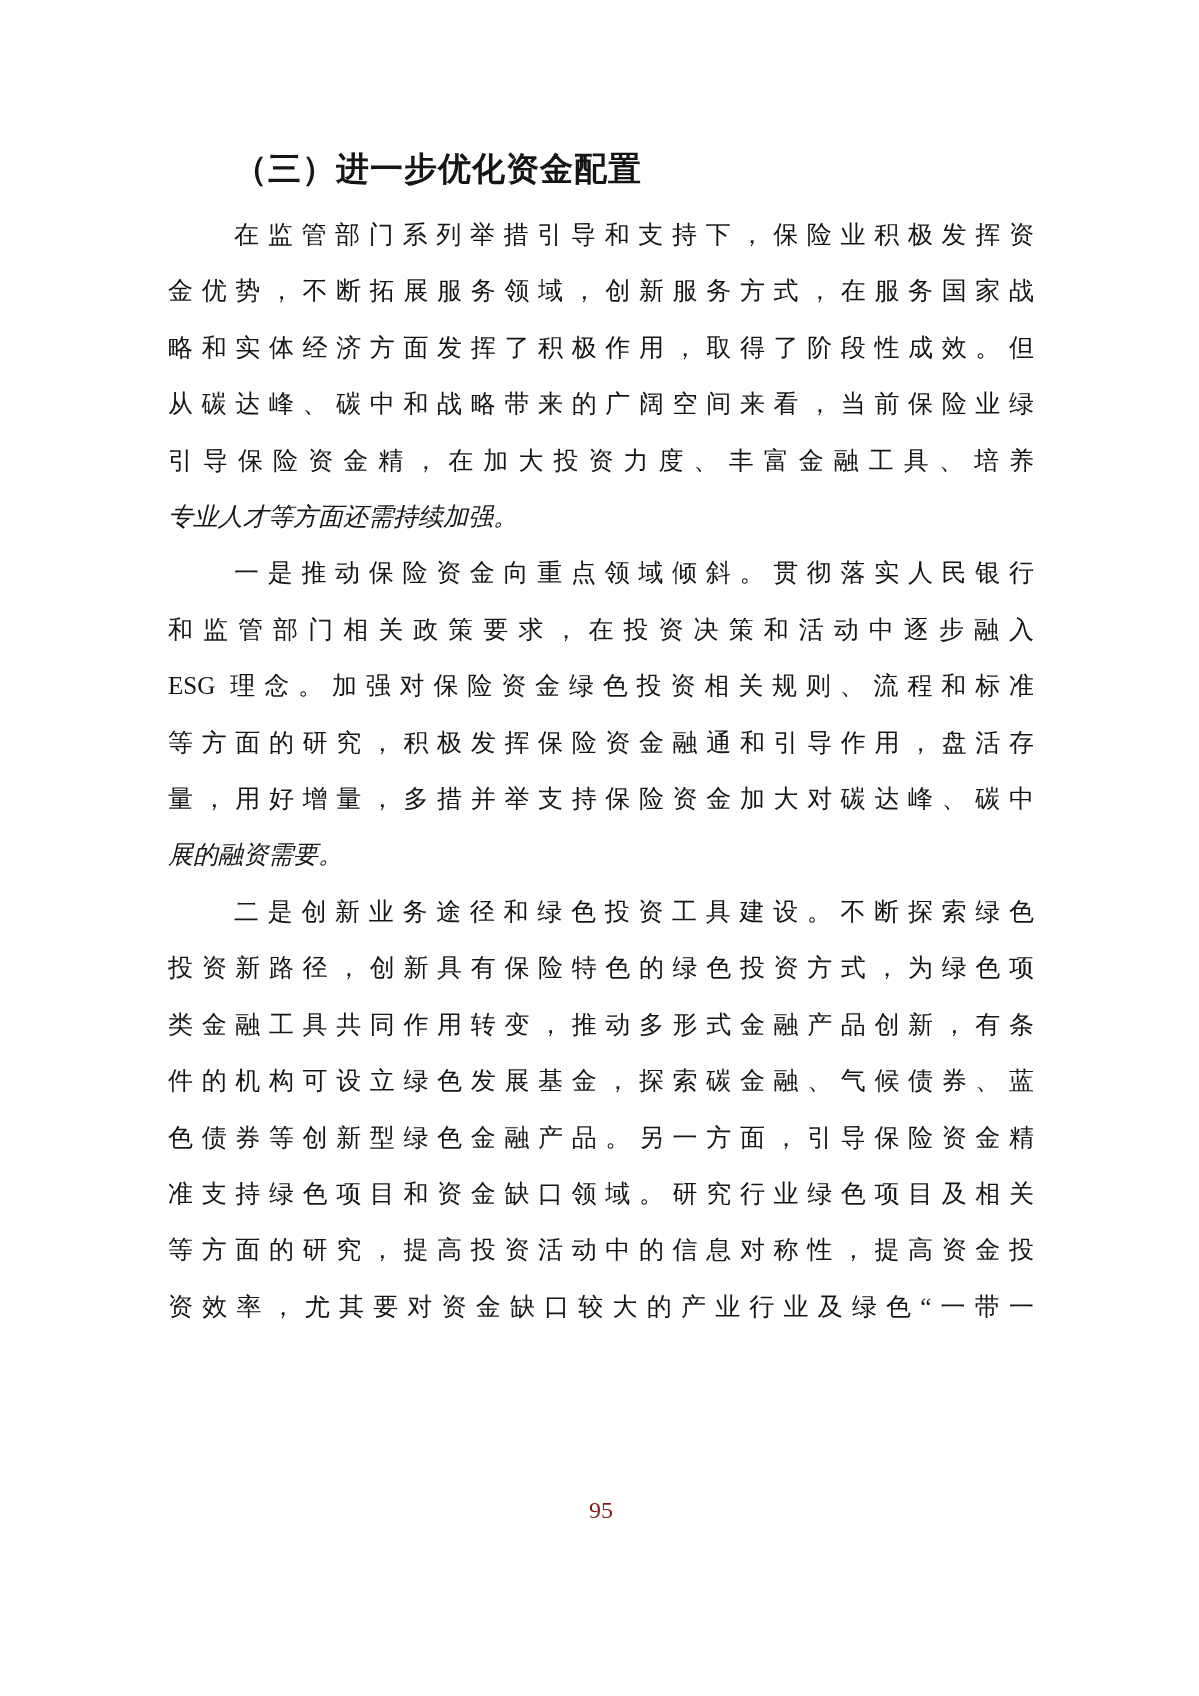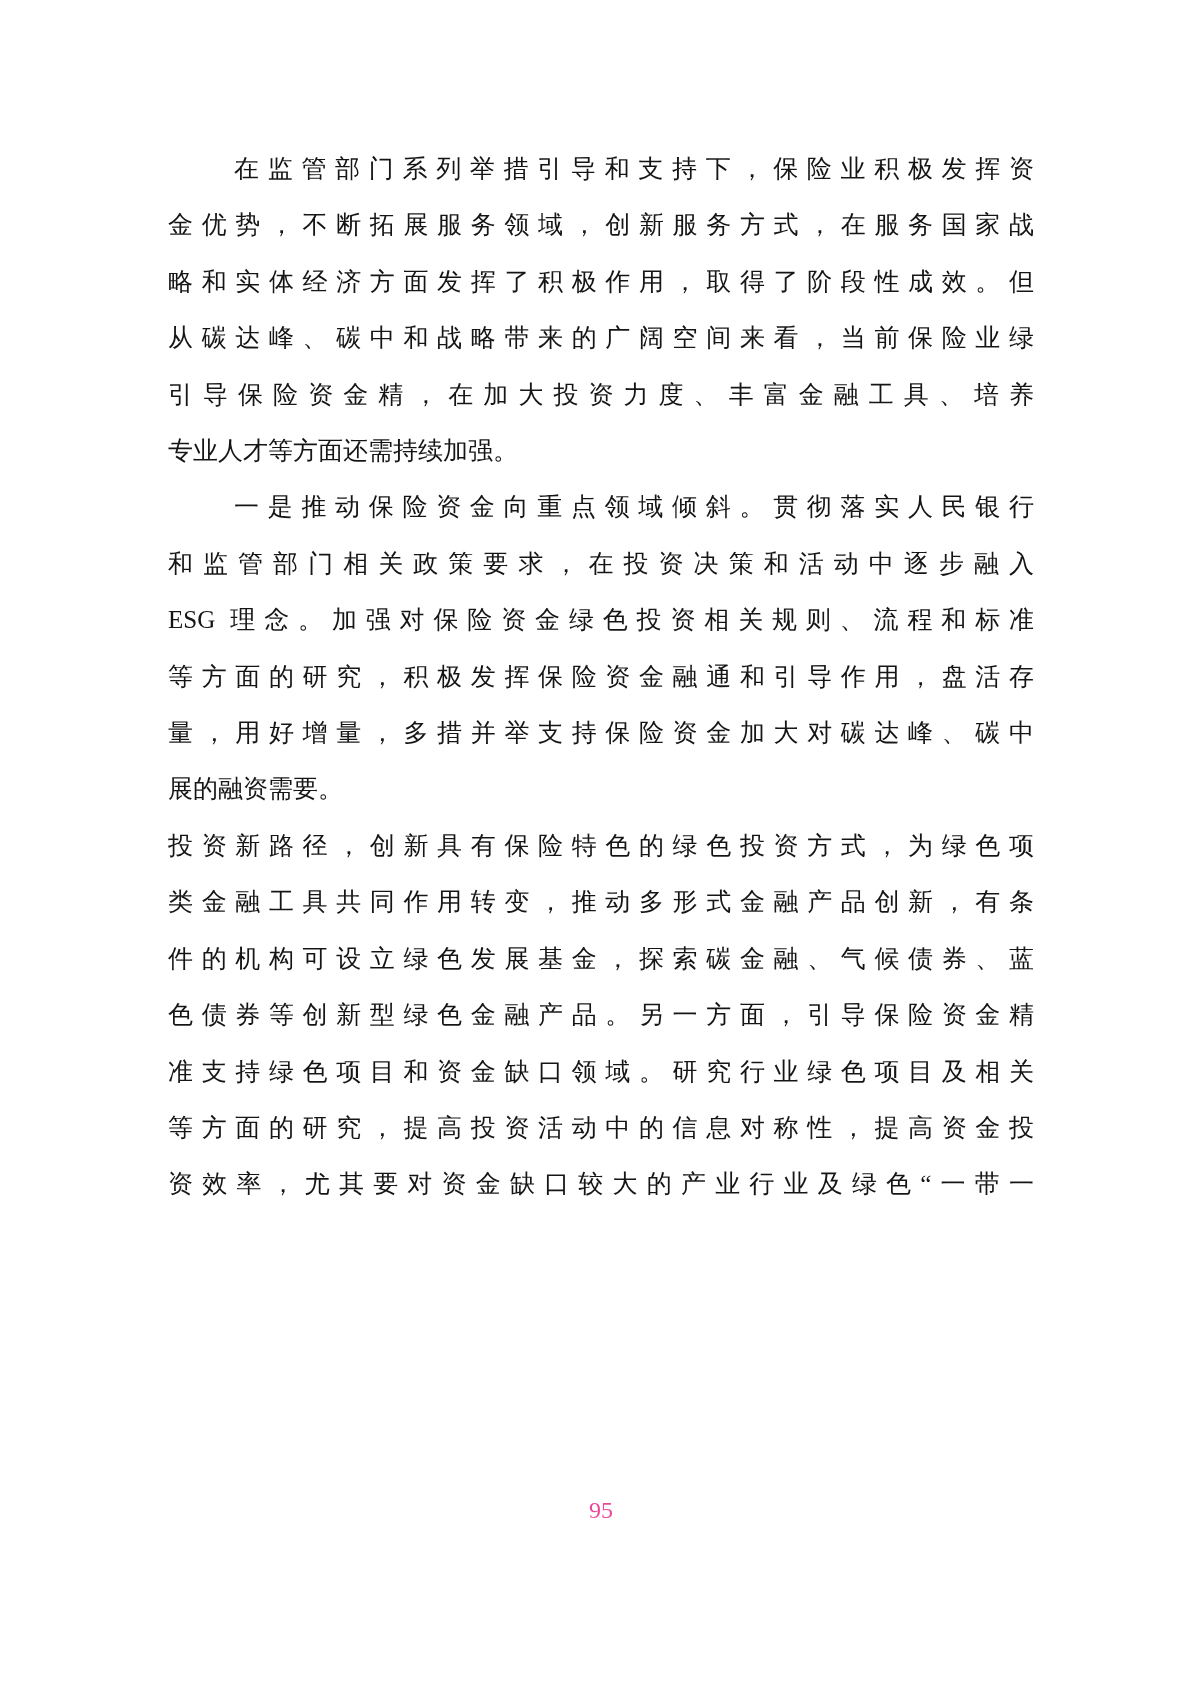--- a/index.html
+++ b/index.html
@@ -36,50 +36,53 @@
     line-height: 56.4px;
     text-align: justify;
     text-align-last: justify;
     text-justify: inter-character;
   }
   .line.first {
     text-indent: 66px;
   }
   .line.unstretched {
     text-align-last: left;
+    font-style: italic;
   }
   .page-number {
     position: absolute;
     top: 1494px;
     left: 168px;
     width: 866px;
     text-align: center;
     font-size: 24px;
     line-height: 32px;
-    color: #ec4899;
+    color: #7f1d1d;
   }
 </style>
 </head>
 <body>
 
 <div class="page">
   <div class="content">
+    <div class="heading">（三）进一步优化资金配置</div>
     <div class="body-text">
         <div class="line first">在监管部门系列举措引导和支持下，保险业积极发挥资</div>
         <div class="line">金优势，不断拓展服务领域，创新服务方式，在服务国家战</div>
         <div class="line">略和实体经济方面发挥了积极作用，取得了阶段性成效。但</div>
         <div class="line">从碳达峰、碳中和战略带来的广阔空间来看，当前保险业绿</div>
         <div class="line">引导保险资金精，在加大投资力度、丰富金融工具、培养</div>
         <div class="line unstretched">专业人才等方面还需持续加强。</div>
         <div class="line first">一是推动保险资金向重点领域倾斜。贯彻落实人民银行</div>
         <div class="line">和监管部门相关政策要求，在投资决策和活动中逐步融入</div>
         <div class="line">ESG 理念。加强对保险资金绿色投资相关规则、流程和标准</div>
         <div class="line">等方面的研究，积极发挥保险资金融通和引导作用，盘活存</div>
         <div class="line">量，用好增量，多措并举支持保险资金加大对碳达峰、碳中</div>
         <div class="line unstretched">展的融资需要。</div>
+        <div class="line first">二是创新业务途径和绿色投资工具建设。不断探索绿色</div>
         <div class="line">投资新路径，创新具有保险特色的绿色投资方式，为绿色项</div>
         <div class="line">类金融工具共同作用转变，推动多形式金融产品创新，有条</div>
         <div class="line">件的机构可设立绿色发展基金，探索碳金融、气候债券、蓝</div>
         <div class="line">色债券等创新型绿色金融产品。另一方面，引导保险资金精</div>
         <div class="line">准支持绿色项目和资金缺口领域。研究行业绿色项目及相关</div>
         <div class="line">等方面的研究，提高投资活动中的信息对称性，提高资金投</div>
         <div class="line">资效率，尤其要对资金缺口较大的产业行业及绿色“一带一</div>
       </div>
   </div>
   <div class="page-number">95</div>

